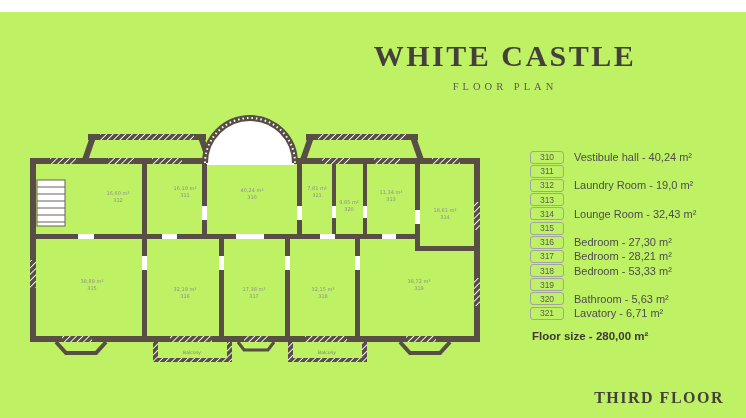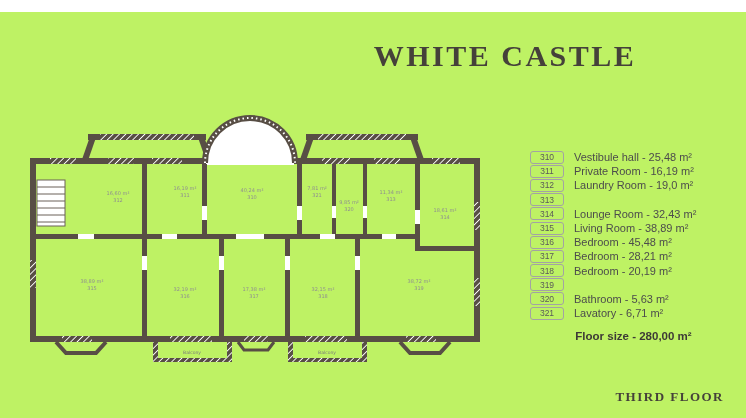--- a/index.html
+++ b/index.html
@@ -20,43 +20,44 @@
   }
   
   .legend { position:absolute; left:530px; top:138px; width:205px; }
   .legend-row { display:flex; align-items:center; height:14.2px; }
   .badge {
     width:32px; height:11px; border:1px solid #a3a3a3; border-radius:3px;
     display:flex; align-items:center; justify-content:center;
     font-size:8.5px; color:#5a5a5a; flex:0 0 auto;
   }
   .legend-text { margin-left:10px; font-size:11px; color:var(--legend, #4c4c4c); white-space:nowrap; }
-  .floor-size { margin-top:10px; margin-left:2px; font-size:11.5px; font-weight:bold; color:#3d3a36;text-align:center; }
+  .floor-size { margin-top:10px; margin-left:2px; font-size:11.5px; font-weight:bold; color:#3d3a36; }
   
   .floor-label {
     position:absolute; right:22px; top:377px;
     font-family:"Liberation Serif", serif; font-weight:600;
-    font-size:13px; letter-spacing:1.5px; color:var(--ink, #45413a);
+    font-size:16px; letter-spacing:1.5px; color:var(--ink, #45413a);
   }
   
   .plan { position:absolute; left:22px; top:98px; width:470px; height:268px; }
   .wall { fill: var(--wall, #584e45); }
   .wline { stroke: var(--wall, #584e45); }
   .w6 { stroke-width:6; }
   .stairs rect, .stairs line { stroke:#6a6058; stroke-width:1; }
   .room-label { font-family:"DejaVu Sans", sans-serif; font-size:5px; fill:#8f8f8f; text-anchor:middle; }
   .balcony-label { font-family:"DejaVu Sans", sans-serif; font-size:4.5px; fill:#7a7a7a; text-anchor:middle; }
 </style>
 </head>
 <body>
 
 <div class="page">
 
   <header class="titleblock">
     <h1>WHITE CASTLE</h1>
+    <div class="subtitle">FLOOR PLAN</div>
   </header>
 
   <div class="plan">
     <svg width="470" height="268" viewBox="0 0 470 268">
       <defs>
         <pattern id="win" width="4.5" height="4.5" patternUnits="userSpaceOnUse" patternTransform="rotate(45)">
           <rect width="4.5" height="4.5" class="wall"></rect>
           <line x1="0" y1="0" x2="0" y2="4.5" stroke="#ffffff" stroke-width="1.8"></line>
         </pattern>
       </defs>
@@ -179,60 +180,58 @@
           <text class="balcony-label" x="170" y="244"><tspan x="170">Balcony</tspan></text>
           <text class="balcony-label" x="305" y="244"><tspan x="305">Balcony</tspan></text>
         </g>
     </svg>
   </div>
 
   <aside class="legend">
     <div id="legend-rows">
   <div class="legend-row">
     <span class="badge">310</span>
-    <span class="legend-text">Vestibule hall - 25,48 m²</span>
+    <span class="legend-text">Vestibule hall - 40,24 m²</span>
   </div>
 
   <div class="legend-row">
     <span class="badge">311</span>
-    <span class="legend-text">Private Room - 16,19 m²</span>
   </div>
 
   <div class="legend-row">
     <span class="badge">312</span>
     <span class="legend-text">Laundry Room - 19,0 m²</span>
   </div>
 
   <div class="legend-row">
     <span class="badge">313</span>
   </div>
 
   <div class="legend-row">
     <span class="badge">314</span>
     <span class="legend-text">Lounge Room - 32,43 m²</span>
   </div>
 
   <div class="legend-row">
     <span class="badge">315</span>
-    <span class="legend-text">Living Room - 38,89 m²</span>
   </div>
 
   <div class="legend-row">
     <span class="badge">316</span>
-    <span class="legend-text">Bedroom - 45,48 m²</span>
+    <span class="legend-text">Bedroom - 27,30 m²</span>
   </div>
 
   <div class="legend-row">
     <span class="badge">317</span>
     <span class="legend-text">Bedroom - 28,21 m²</span>
   </div>
 
   <div class="legend-row">
     <span class="badge">318</span>
-    <span class="legend-text">Bedroom - 20,19 m²</span>
+    <span class="legend-text">Bedroom - 53,33 m²</span>
   </div>
 
   <div class="legend-row">
     <span class="badge">319</span>
   </div>
 
   <div class="legend-row">
     <span class="badge">320</span>
     <span class="legend-text">Bathroom - 5,63 m²</span>
   </div>

